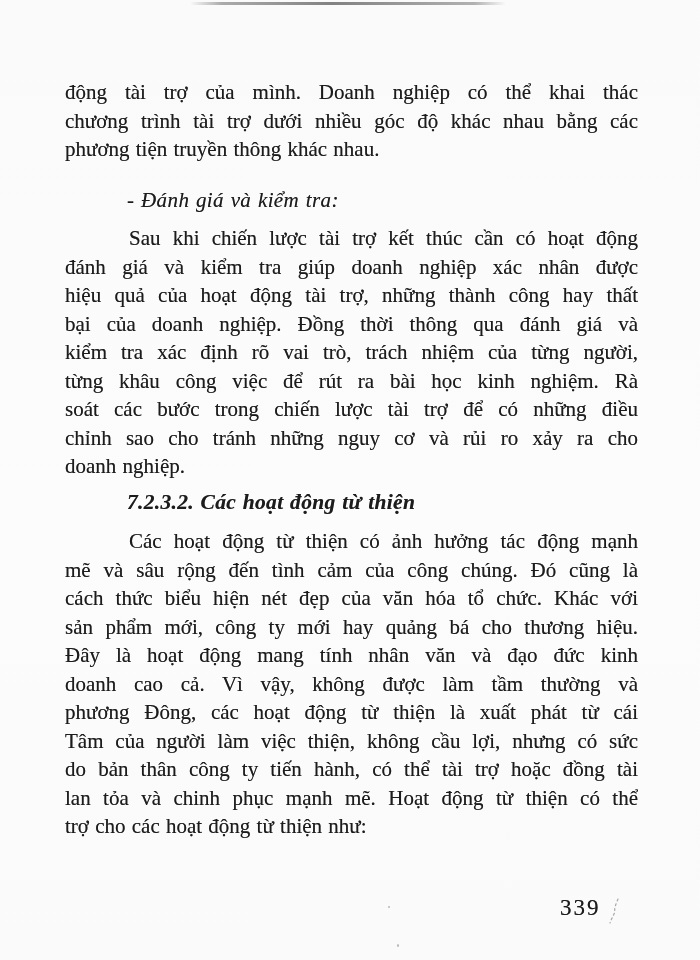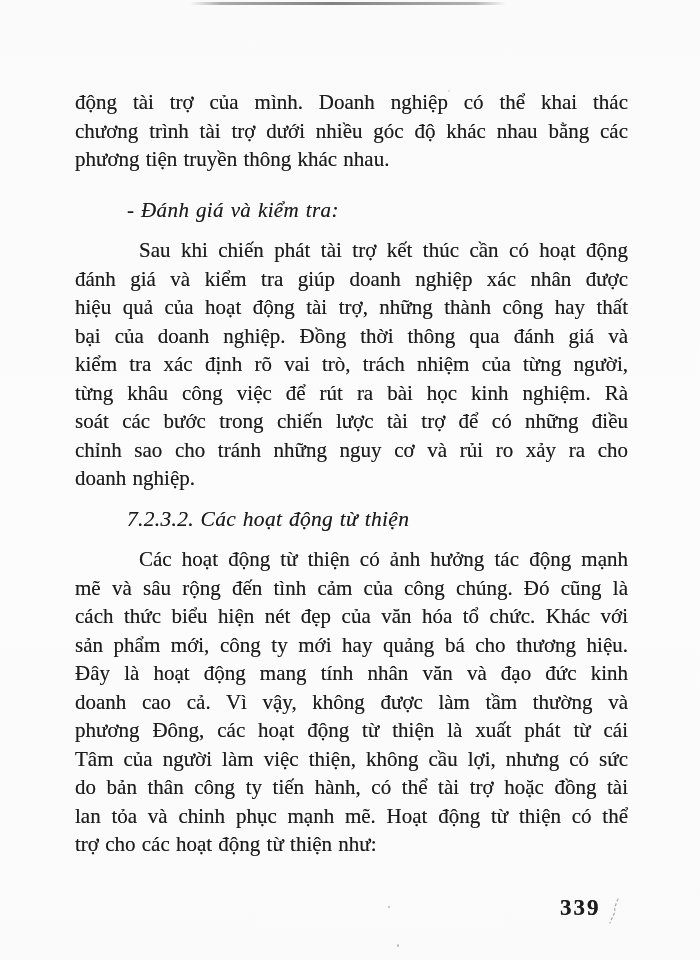--- a/index.html
+++ b/index.html
@@ -47,41 +47,41 @@
   .line {
     text-align: justify;
     text-align-last: justify;
   }
   .line.end {
     text-align-last: left;
   }
   .indent {
     text-indent: 64px;
   }
-  .para { margin: 12px; }
+  .para { margin: 2px; }
   .h-italic {
     font-style: italic;
     text-indent: 64px;
-    margin: 22px 0 4px 0;
+    margin: 22px 0 10px 0;
     letter-spacing: 0.4px;
   }
   .h-bold-italic {
     font-style: italic;
-    font-weight: normal;
+    font-weight: bold;
     text-indent: 64px;
     margin: 7px 0 11px 0;
     font-size: 21.5px;
     letter-spacing: 0.3px;
   }
   .page-number {
     position: absolute;
     left: 560px;
     top: 895px;
     font-size: 23px;
-    font-weight: bold;
+    font-weight: normal;
     letter-spacing: 2px;
     text-shadow: 0 0 0.4px rgba(0,0,0,0.6);
   }
   .pen-mark {
     position: absolute;
     left: 607px;
     top: 896px;
   }
   .speck {
     position: absolute;
@@ -108,21 +108,21 @@
 
     <div class="para">
       <div class="line">động tài trợ của mình. Doanh nghiệp có thể khai thác</div>
       <div class="line">chương trình tài trợ dưới nhiều góc độ khác nhau bằng các</div>
       <div class="line end">phương tiện truyền thông khác nhau.</div>
     </div>
 
     <div class="h-italic">- Đánh giá và kiểm tra:</div>
 
     <div class="para">
-      <div class="line indent">Sau khi chiến phát tài trợ kết thúc cần có hoạt động</div>
+      <div class="line indent">Sau khi chiến lược tài trợ kết thúc cần có hoạt động</div>
       <div class="line">đánh giá và kiểm tra giúp doanh nghiệp xác nhân được</div>
       <div class="line">hiệu quả của hoạt động tài trợ, những thành công hay thất</div>
       <div class="line">bại của doanh nghiệp. Đồng thời thông qua đánh giá và</div>
       <div class="line">kiểm tra xác định rõ vai trò, trách nhiệm của từng người,</div>
       <div class="line">từng khâu công việc để rút ra bài học kinh nghiệm. Rà</div>
       <div class="line">soát các bước trong chiến lược tài trợ để có những điều</div>
       <div class="line">chỉnh sao cho tránh những nguy cơ và rủi ro xảy ra cho</div>
       <div class="line end">doanh nghiệp.</div>
     </div>
 

